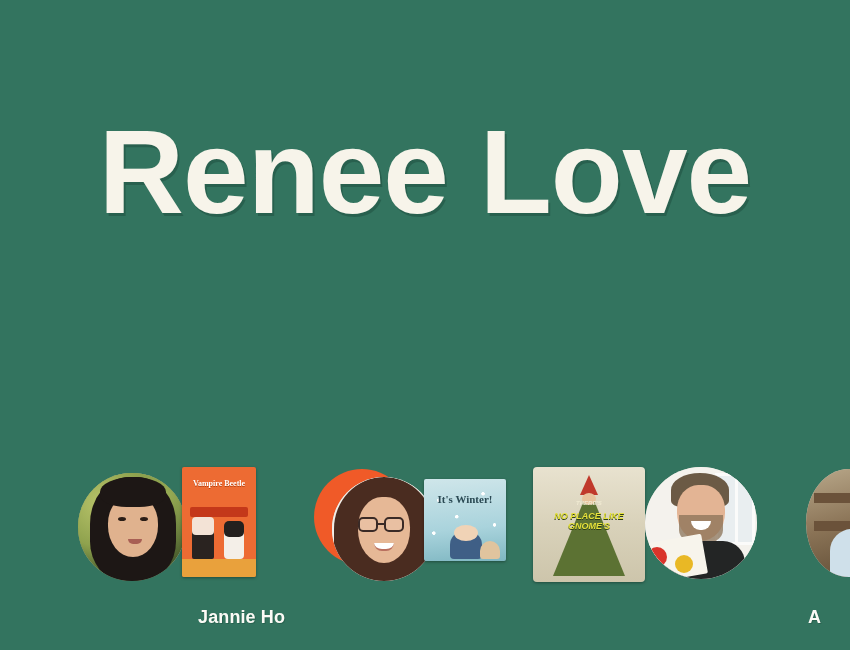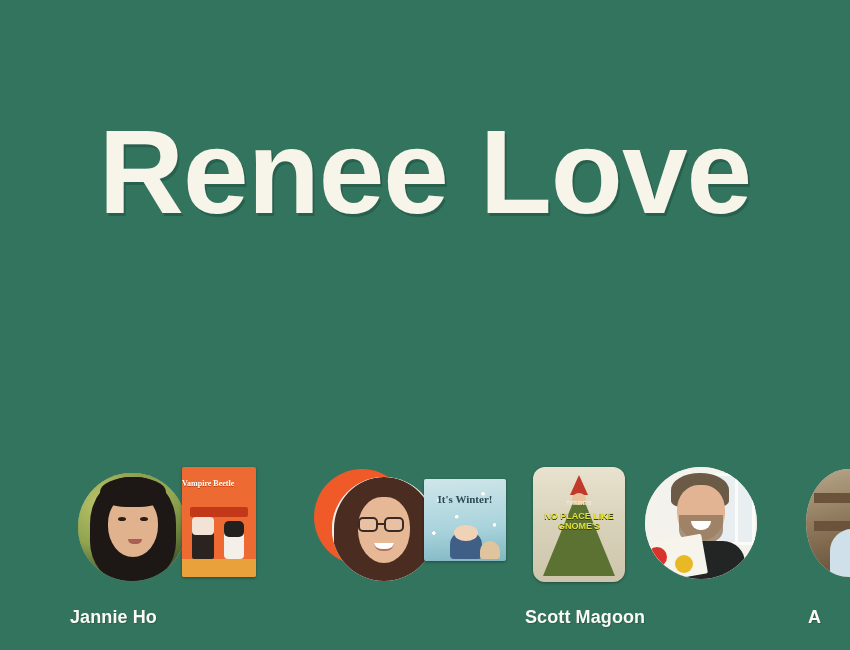--- a/index.html
+++ b/index.html
@@ -48,21 +48,21 @@
   .avatar{
     position:absolute;
     border-radius:50%;
     overflow:hidden;
     background:#cfd3c8;
   }
   .author-name{
     position:absolute;
     bottom:22px;
     width:100%;
-    text-align:left;
+    text-align:right;
     color:#FBFAF5;
     font-size:18px;
     font-weight:700;
     letter-spacing:0.1px;
     white-space:nowrap;
     text-shadow:1px 1px 0 rgba(20,60,48,0.30);
   }
 
   
   .book{
@@ -89,21 +89,21 @@
   #a1 .face{ position:absolute; left:30px; top:22px; width:50px; height:62px;
     border-radius:46% 46% 50% 50%; background:#e0b28e; }
   #a1 .fringe{ position:absolute; left:22px; top:4px; width:66px; height:30px;
     border-radius:50% 50% 40% 40%; background:#1d1715; }
   #a1 .eye-l,#a1 .eye-r{ position:absolute; top:44px; width:8px; height:4px;
     border-radius:50%; background:#2a1d16; }
   #a1 .eye-l{ left:40px; } #a1 .eye-r{ left:62px; }
   #a1 .mouth{ position:absolute; left:50px; top:66px; width:14px; height:5px;
     border-radius:0 0 8px 8px; background:#a85f54; }
   #a1 .book{ left:112px; top:2px; width:74px; height:110px; background:#ED6B33; border-radius:2px;}
-  #a1 .bk-title{ position:absolute; top:12px; left:0; width:100%; 
+  #a1 .bk-title{ position:absolute; top:12px; left:0; width:100%; text-align:center;
     color:#fff; font-size:8px; font-weight:700; line-height:1.2;
     font-family:"Liberation Serif", serif; text-shadow:0 1px 0 #b8410f;}
   #a1 .bk-sub{ position:absolute; top:40px; left:8px; width:58px; height:10px;
     background:#C4381A; border-radius:2px;}
   #a1 .bk-char1{ position:absolute; left:10px; top:56px; width:22px; height:36px;
     background:#2a2320; border-radius:6px 6px 2px 2px;}
   #a1 .bk-char1-h{ position:absolute; left:10px; top:50px; width:22px; height:18px;
     background:#f3e3d6; border-radius:4px;}
   #a1 .bk-char2{ position:absolute; left:42px; top:60px; width:20px; height:32px;
     background:#f4efe8; border-radius:4px;}
@@ -141,22 +141,22 @@
   #a2 .bk-snow{ position:absolute; inset:0;
     background:
       radial-gradient(circle at 18% 26%, #fff 0 1.5px, transparent 2px),
       radial-gradient(circle at 72% 18%, #fff 0 1.5px, transparent 2px),
       radial-gradient(circle at 40% 46%, #fff 0 1.5px, transparent 2px),
       radial-gradient(circle at 86% 56%, #fff 0 1.5px, transparent 2px),
       radial-gradient(circle at 12% 66%, #fff 0 1.5px, transparent 2px);}
 
   
   #a3 { left:525px; width:245px; }
-  #a3 .book{ left:8px; top:2px; width:92px; height:115px; border-radius:12px;
-    background:linear-gradient(180deg,#e8e2cf 0%,#d9d2ba 50%,#cdc5ab 100%); }
+  #a3 .book{ left:8px; top:2px; width:112px; height:115px; border-radius:4px;
+    background:linear-gradient(180deg,#e8e2cf 0%,#d9d2ba 50%,#cdc5ab 100%);font-style:italic; }
   #a3 .gnome{ position:absolute; left:50%; bottom:6px; transform:translateX(-50%);
     width:0; height:0; border-left:36px solid transparent; border-right:36px solid transparent;
     border-bottom:88px solid #5c7233;}
   #a3 .hat{ position:absolute; left:50%; top:8px; transform:translateX(-50%);
     width:0; height:0; border-left:9px solid transparent; border-right:9px solid transparent;
     border-bottom:20px solid #c0392b;}
   #a3 .gface{ position:absolute; left:50%; top:26px; transform:translateX(-50%);
     width:14px; height:12px; border-radius:50%; background:#e8c39c;}
   #a3 .bk-title{ position:absolute; top:44px; left:0; width:100%; text-align:center;
     color:#E4E03A; font-size:9px; font-weight:700; line-height:1.15;
@@ -276,21 +276,20 @@
         <div class="hair"></div>
         <div class="face"></div>
         <div class="beard"></div>
         <div class="smile"></div>
         <div class="body"></div>
         <div class="page"></div>
         <div class="dot-r"></div>
         <div class="dot-y"></div>
       </div>
     </div>
-    <div class="author-name">Scott Magoon</div>
   </div>
 
   <div class="author" id="a4">
     <div class="author-media">
       <div class="avatar">
         <div class="av-bg"></div>
         <div class="shelf"></div>
         <div class="shelf2"></div>
         <div class="person"></div>
       </div>

